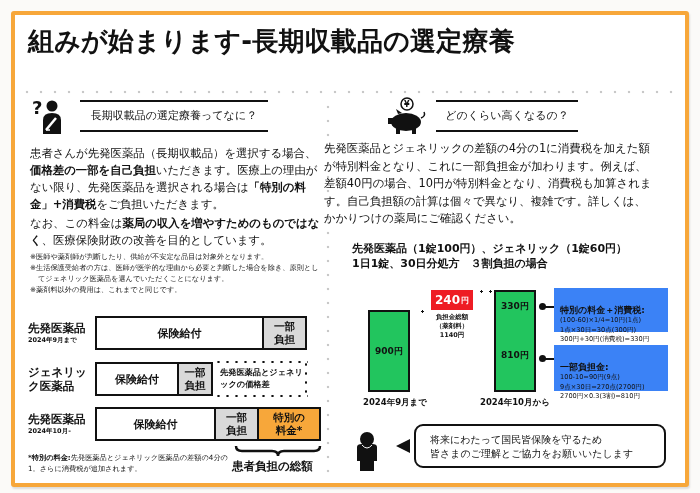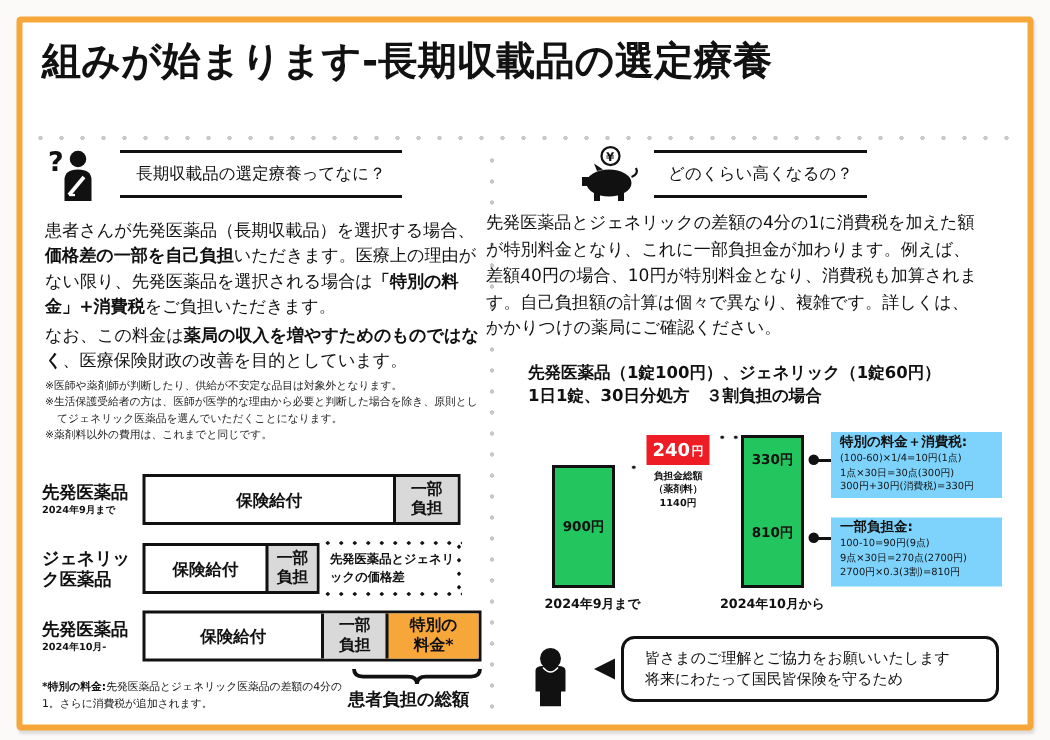--- a/index.html
+++ b/index.html
@@ -69,21 +69,21 @@
   .rect { position: absolute; border: 2.5px solid #111; background: #22c55e; display: flex; align-items: center; justify-content: center; font-weight: bold; font-size: 9px; }
   .red-badge { position: absolute; background: #ee1c24; color: #fff; font-weight: bold; font-size: 12px; display: flex; align-items: center; justify-content: center; }
   .red-badge small { font-size: 8px; margin-left: 1px; }
   .total-caption { position: absolute; font-size: 6.5px; font-weight: bold; line-height: 9px; text-align: center; }
   .date-label { position: absolute; font-size: 8.5px; font-weight: bold; }
   .dot-line {
     position: absolute; height: 3px;
     background-image: radial-gradient(circle, #111 1px, transparent 1.3px);
     background-size: 9px 3px; background-repeat: repeat-x;
   }
-  .calc-box { position: absolute; background: #7dd3fc; padding: 1px 6px; font-size: 6.6px; line-height: 9.5px; }
+  .calc-box { position: absolute; background: #3b82f6; padding: 16px 6px; font-size: 6.6px; line-height: 9.5px; }
   .calc-box .calc-title { font-size: 9px; font-weight: bold; line-height: 12px; }
   .connector { position: absolute; height: 2px; background: #111; }
   .connector::before { content: ""; position: absolute; left: -3px; top: -3px; width: 7px; height: 7px; border-radius: 50%; background: #111; }
 
   .speech {
     position: absolute; left: 414px; top: 424px; width: 252px; height: 44px;
     border: 2px solid #111; border-radius: 9px; background: #fff;
     font-size: 10px; line-height: 14px; padding: 7px 0 0 14px;
   }
   .speech-tail { position: absolute; left: 396px; top: 439px; width: 0; height: 0;
@@ -230,15 +230,15 @@
   <div>2700円×0.3(3割)=810円</div>
 </div>
 
 <svg style="position:absolute; left:354px; top:431px;" width="26" height="40" viewBox="0 0 26 40">
   <circle cx="13" cy="8" r="7" fill="#111"></circle>
   <path d="M3 16 Q3 13 8 13 L18 13 Q23 13 23 16 L23 30 L20 30 L20 40 L6 40 L6 30 L3 30 Z" fill="#111"></path>
   <path d="M8 14 Q13 20 18 14" stroke="#fff" stroke-width="1" fill="none"></path>
 </svg>
 <div class="speech-tail"></div>
 <div class="speech">
+  <div>将来にわたって国民皆保険を守るため</div>
   <div>皆さまのご理解とご協力をお願いいたします</div>
-  <div>将来にわたって国民皆保険を守るため</div>
 </div>
 
 </body></html>

